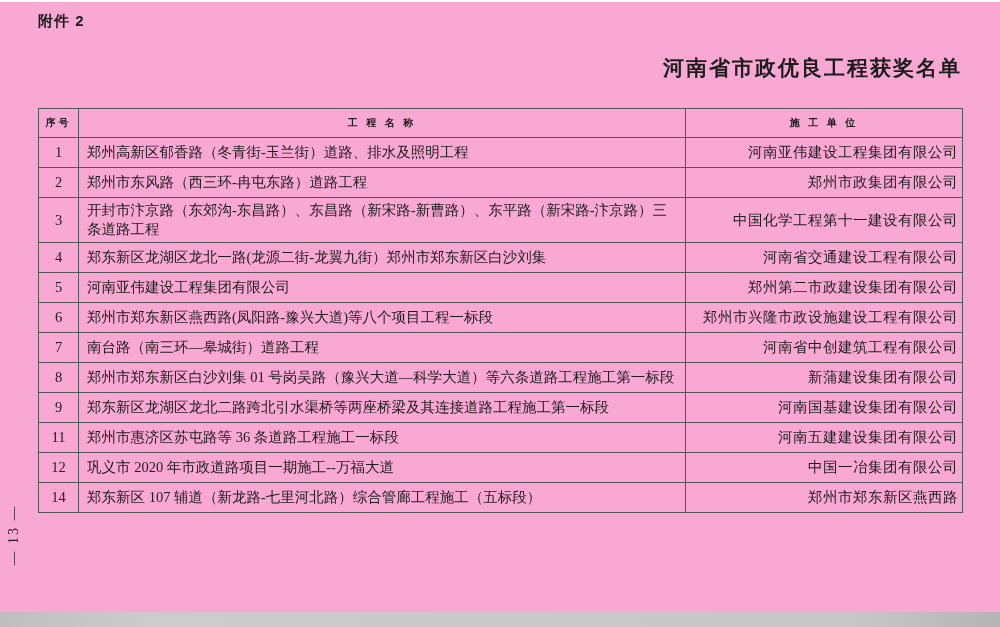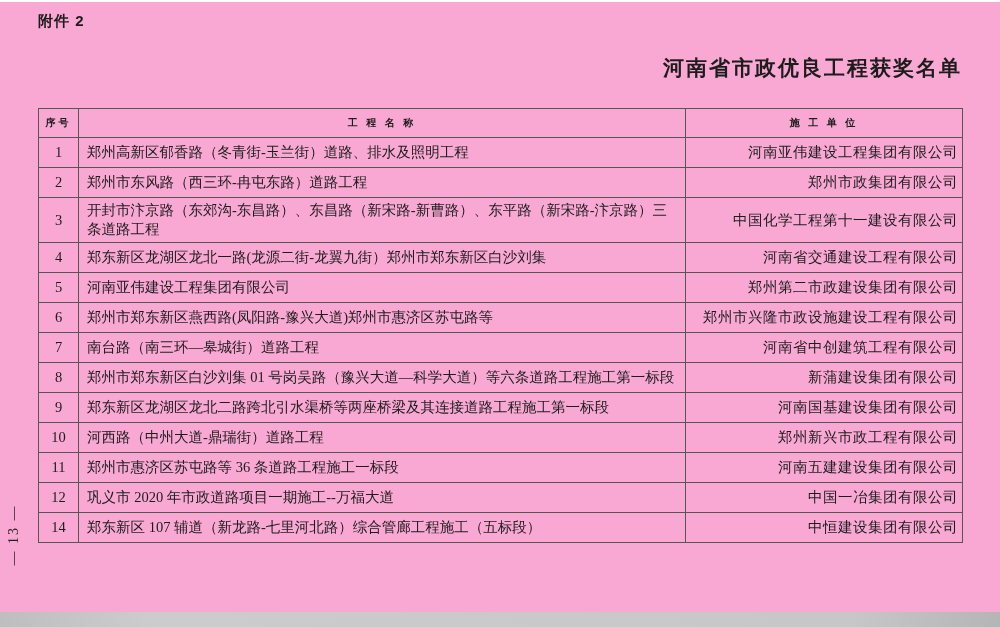--- a/index.html
+++ b/index.html
@@ -125,56 +125,51 @@
           <td class="cell-project">郑东新区龙湖区龙北一路(龙源二街-龙翼九街）郑州市郑东新区白沙刘集</td>
           <td class="cell-company">河南省交通建设工程有限公司</td>
         </tr>
         <tr>
           <td class="cell-no">5</td>
           <td class="cell-project">河南亚伟建设工程集团有限公司</td>
           <td class="cell-company">郑州第二市政建设集团有限公司</td>
         </tr>
         <tr>
           <td class="cell-no">6</td>
-          <td class="cell-project">郑州市郑东新区燕西路(凤阳路-豫兴大道)郑州市惠济区苏屯路等</td>
+          <td class="cell-project">郑州市郑东新区燕西路(凤阳路-豫兴大道)等八个项目工程一标段</td>
           <td class="cell-company">郑州市兴隆市政设施建设工程有限公司</td>
         </tr>
         <tr>
           <td class="cell-no">7</td>
           <td class="cell-project">南台路（南三环—皋城街）道路工程</td>
           <td class="cell-company">河南省中创建筑工程有限公司</td>
         </tr>
         <tr>
           <td class="cell-no">8</td>
           <td class="cell-project">郑州市郑东新区白沙刘集 01 号岗吴路（豫兴大道—科学大道）等六条道路工程施工第一标段</td>
           <td class="cell-company">新蒲建设集团有限公司</td>
         </tr>
         <tr>
           <td class="cell-no">9</td>
           <td class="cell-project">郑东新区龙湖区龙北二路跨北引水渠桥等两座桥梁及其连接道路工程施工第一标段</td>
           <td class="cell-company">河南国基建设集团有限公司</td>
         </tr>
         <tr>
-          <td class="cell-no">10</td>
-          <td class="cell-project">河西路（中州大道-鼎瑞街）道路工程</td>
-          <td class="cell-company">郑州新兴市政工程有限公司</td>
-        </tr>
-        <tr>
           <td class="cell-no">11</td>
           <td class="cell-project">郑州市惠济区苏屯路等 36 条道路工程施工一标段</td>
           <td class="cell-company">河南五建建设集团有限公司</td>
         </tr>
         <tr>
           <td class="cell-no">12</td>
           <td class="cell-project">巩义市 2020 年市政道路项目一期施工--万福大道</td>
           <td class="cell-company">中国一冶集团有限公司</td>
         </tr>
         <tr>
           <td class="cell-no">14</td>
           <td class="cell-project">郑东新区 107 辅道（新龙路-七里河北路）综合管廊工程施工（五标段）</td>
-          <td class="cell-company">中恒建设集团有限公司</td>
+          <td class="cell-company">郑州市郑东新区燕西路</td>
         </tr>
       </tbody>
   </table>
 
 </div>
 
 <div class="bottom-strip"></div>
 
 </body></html>

